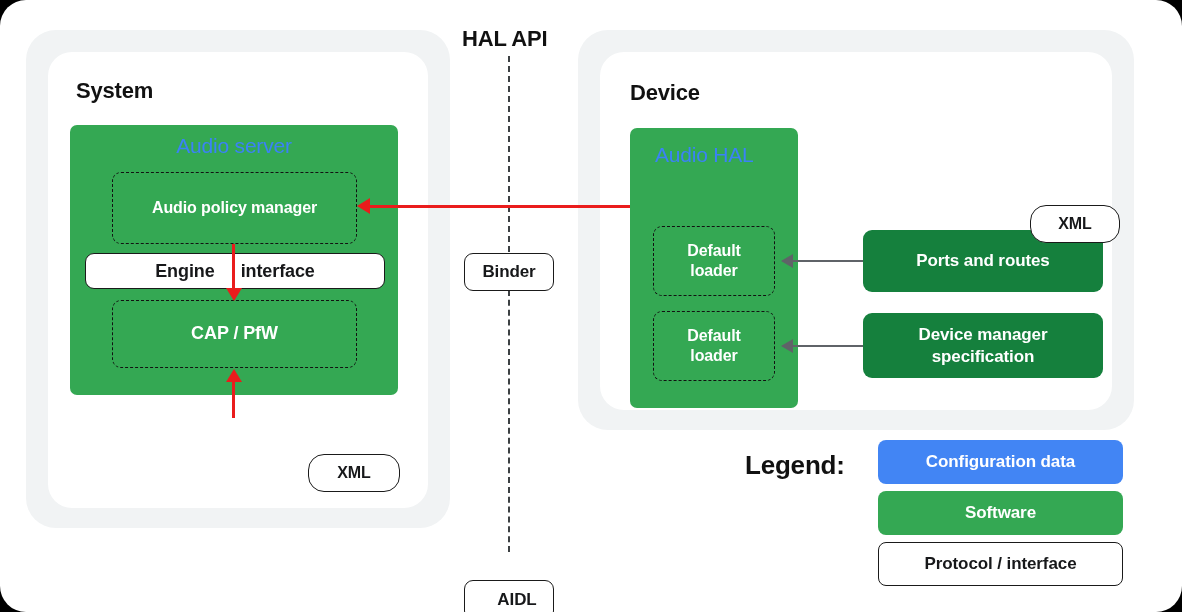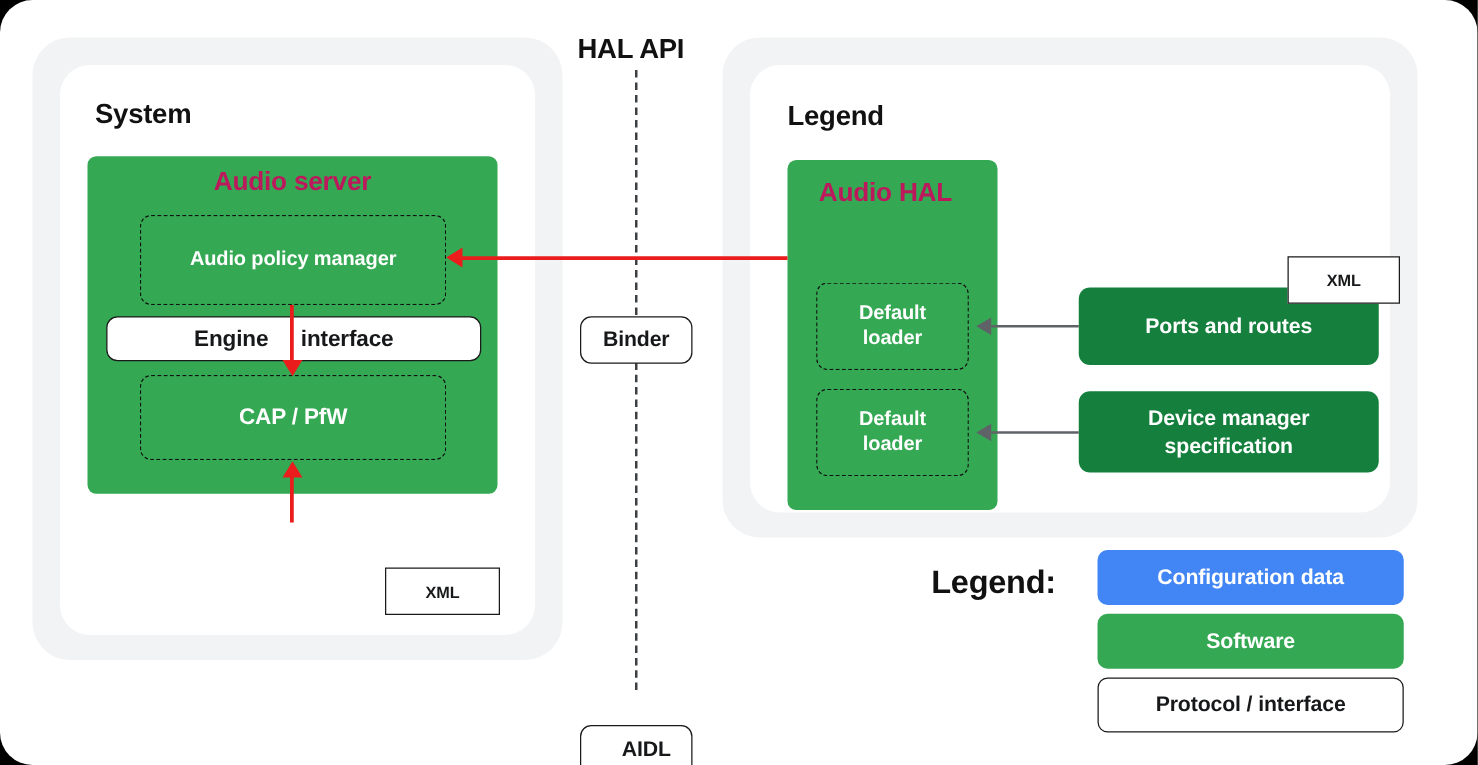--- a/index.html
+++ b/index.html
@@ -47,23 +47,23 @@
 
   
   .green-box {
     background: #34A853;
     border-radius: 7px;
   }
   .green-title {
     position: absolute;
     left: 0; right: 0;
     text-align: center;
-    color: #be185d;
+    color: #3b82f6;
     font-size: 21px;
-    font-weight: bold;
+    font-weight: normal;
     letter-spacing: -0.2px;
   }
   .green-title.left {
     text-align: left;
   }
 
   
   .dashed-box {
     border: 1.6px dashed #111111;
     border-radius: 9px;
@@ -102,22 +102,22 @@
     align-items: center;
     justify-content: center;
     text-align: center;
     color: #17181a;
     font-size: 17px;
     font-weight: bold;
     letter-spacing: -0.1px;
     white-space: nowrap;
   }
   .pill.small {
-    font-size: 13px;
-    border-radius: 0;
+    font-size: 16px;
+    border-radius: 16px;
   }
 
   
   .engine-bar {
     background: #ffffff;
     border: 1.7px solid #1a1a1a;
     border-radius: 9px;
     display: flex;
     align-items: center;
     justify-content: center;
@@ -230,21 +230,21 @@
   <div class="abs divider" style="left:508px; top:56px; height:196px;"></div>
   <div class="abs divider" style="left:508px; top:290px; height:262px;"></div>
 
   <div class="abs pill" style="left:464px; top:253px; width:90px; height:38px;">Binder</div>
 
   <div class="abs pill" style="left:464px; top:580px; width:90px; height:40px;padding-left:16px;">AIDL</div>
 
   <div class="abs gray-panel" style="left:578px; top:30px; width:556px; height:400px;"></div>
   <div class="abs white-panel" style="left:600px; top:52px; width:512px; height:358px;"></div>
 
-  <div class="abs section-title" style="left:630px; top:80px;">Legend</div>
+  <div class="abs section-title" style="left:630px; top:80px;">Device</div>
 
   <div class="abs green-box" style="left:630px; top:128px; width:168px; height:280px;"></div>
 
   <div class="abs green-title left" style="left:655px; top:143px; width:160px;">Audio HAL</div>
 
   <div class="abs dashed-box" style="left:653px; top:226px; width:122px; height:70px;">
     <span style="white-space:pre-line;">Default
 loader</span>
   </div>
 

